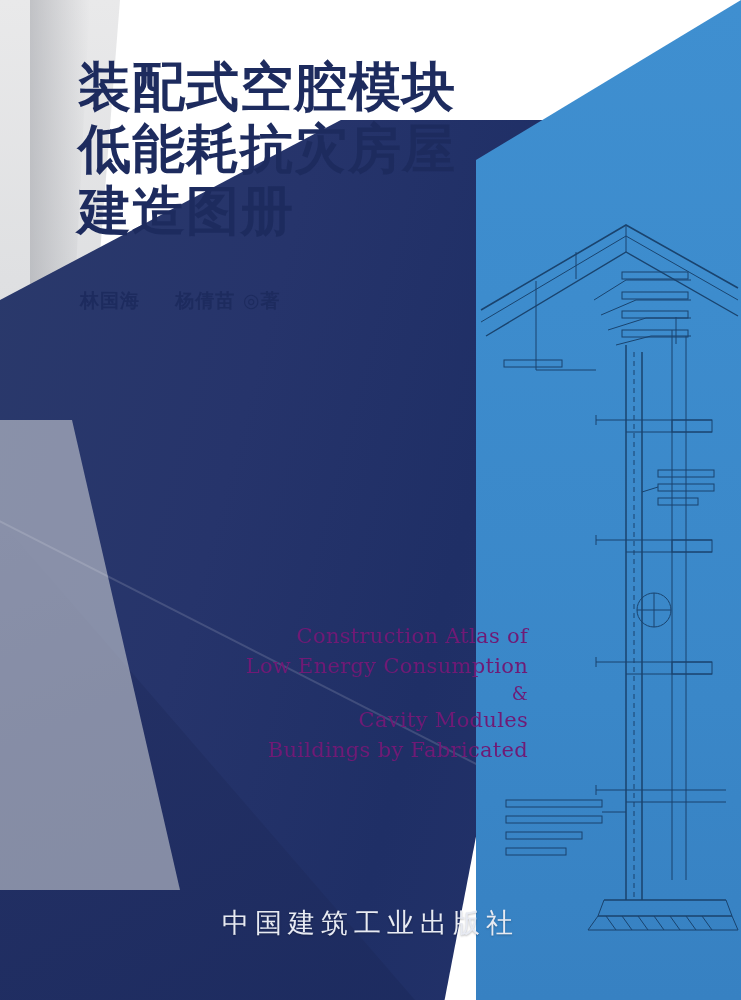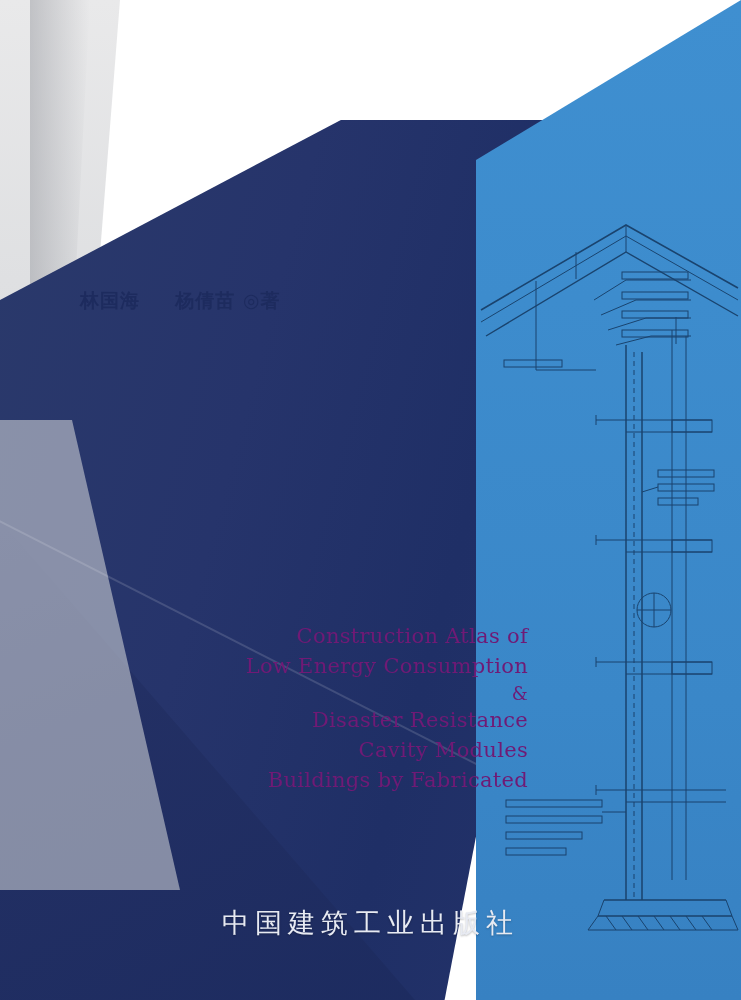--- a/index.html
+++ b/index.html
@@ -245,32 +245,36 @@
       <path d="M122 916 L112 930"></path>
       <path d="M256 916 L262 930"></path>
 
       <path d="M130 916 L140 930 M146 916 L156 930 M162 916 L172 930 M178 916 L188 930 M194 916 L204 930 M210 916 L220 930 M226 916 L236 930"></path>
 
       <circle cx="178" cy="610" r="17"></circle>
       <path d="M178 593 L178 627 M161 610 L195 610"></path>
     </g>
   </svg>
 
+  <div class="title-block">
+    <div class="title-line">装配式空腔模块</div>
+    <div class="title-line">低能耗抗灾房屋</div>
+    <div class="title-line">建造图册</div>
+  </div>
 
   <div class="authors">
     <span>林国海</span>
     <span class="gap"></span>
     <span>杨倩苗</span>
     <span>◎著</span>
   </div>
 
   <div class="subtitle">
     <div>Construction Atlas of</div>
     <div>Low Energy Consumption</div>
     <div class="amp">&amp;</div>
-    <div>Disaster Resistance</div>
     <div>Cavity Modules</div>
     <div>Buildings by Fabricated</div>
   </div>
 
   <div class="publisher">中国建筑工业出版社</div>
 
 </div>
 
 </body></html>

